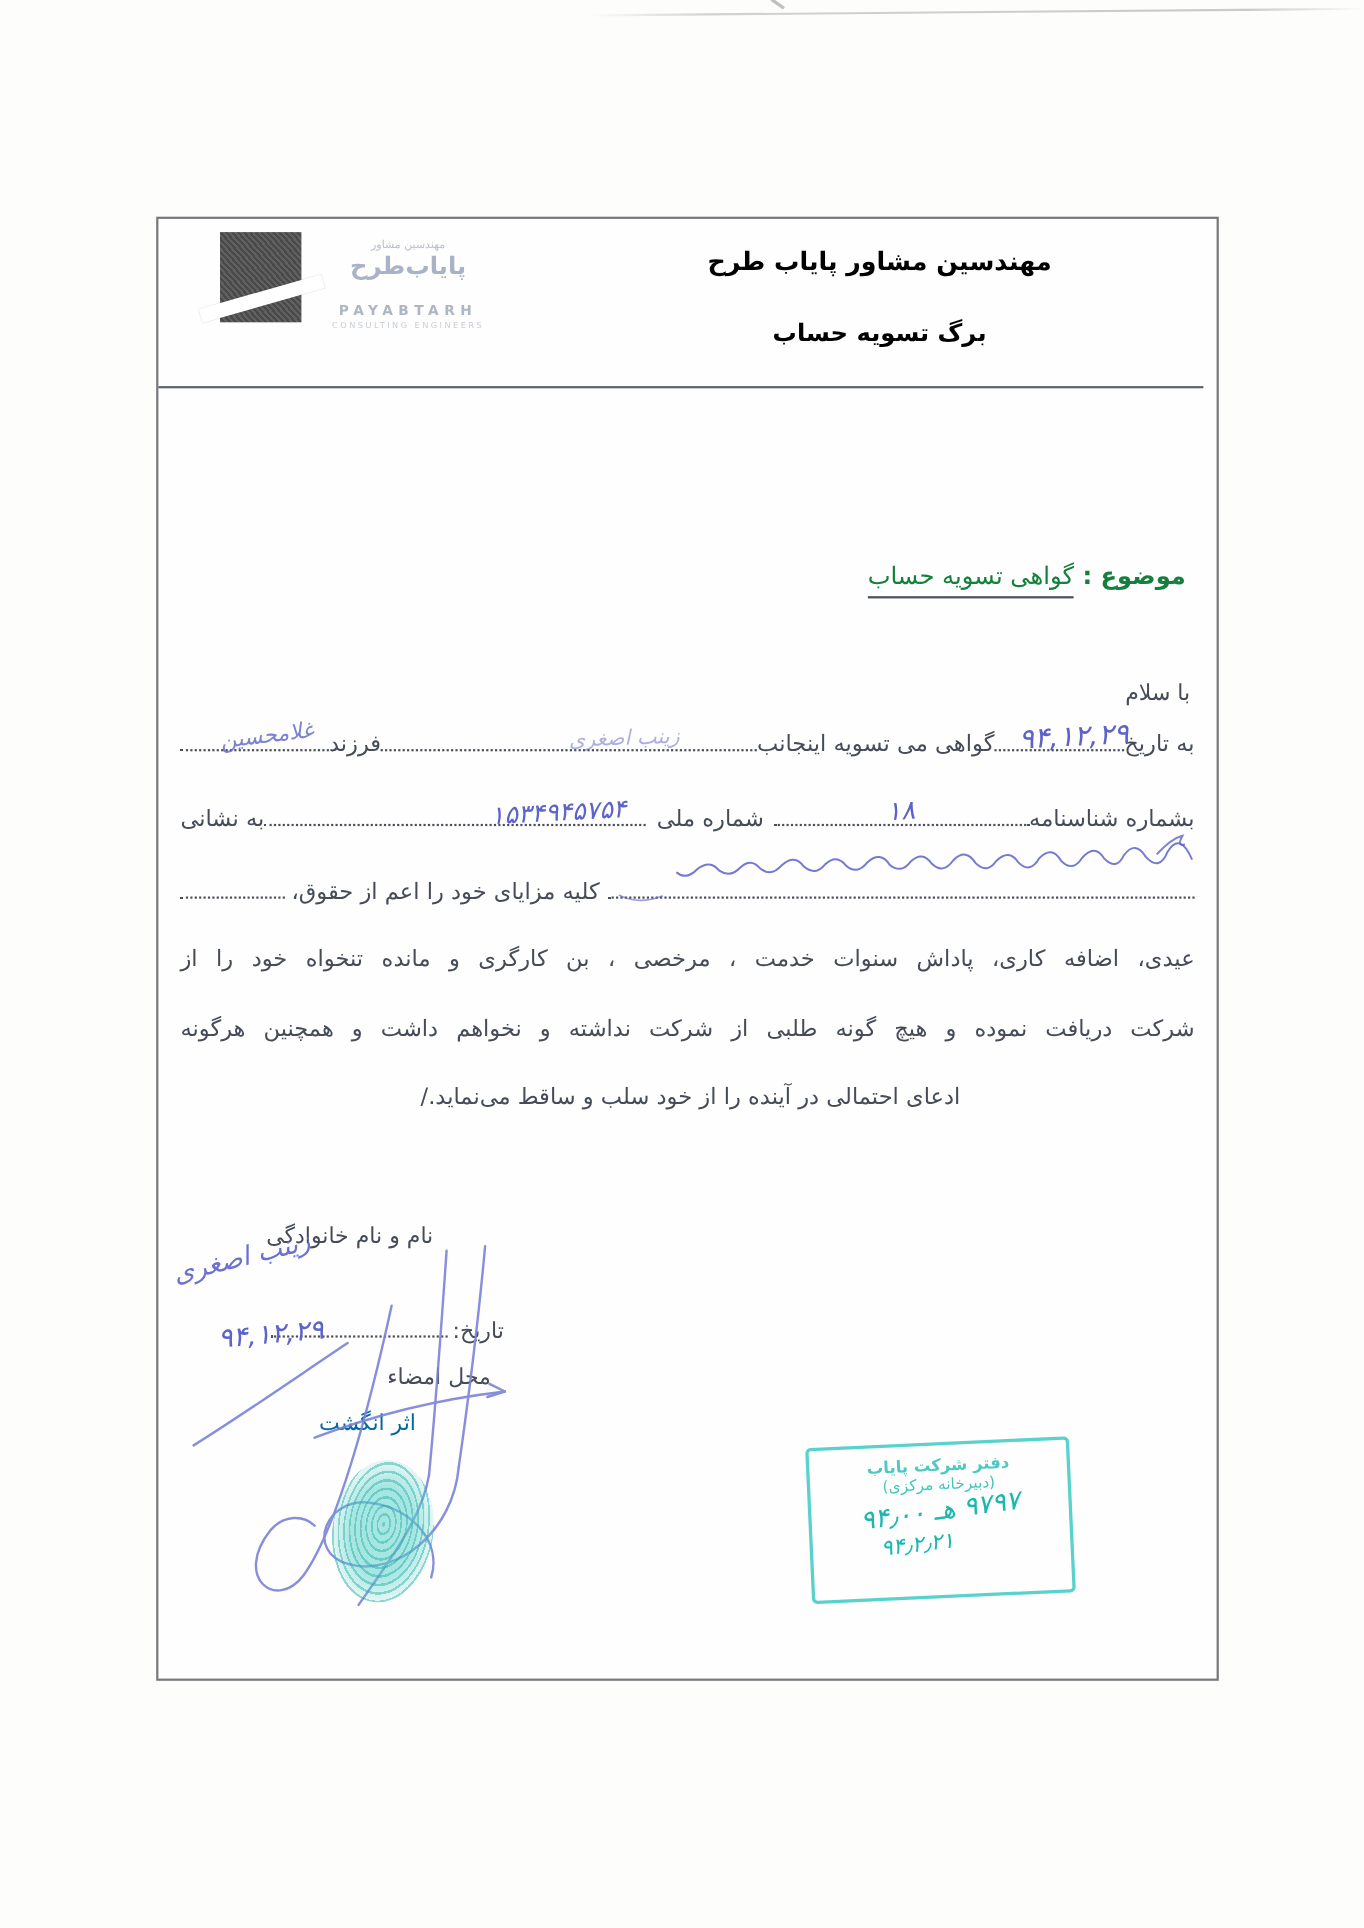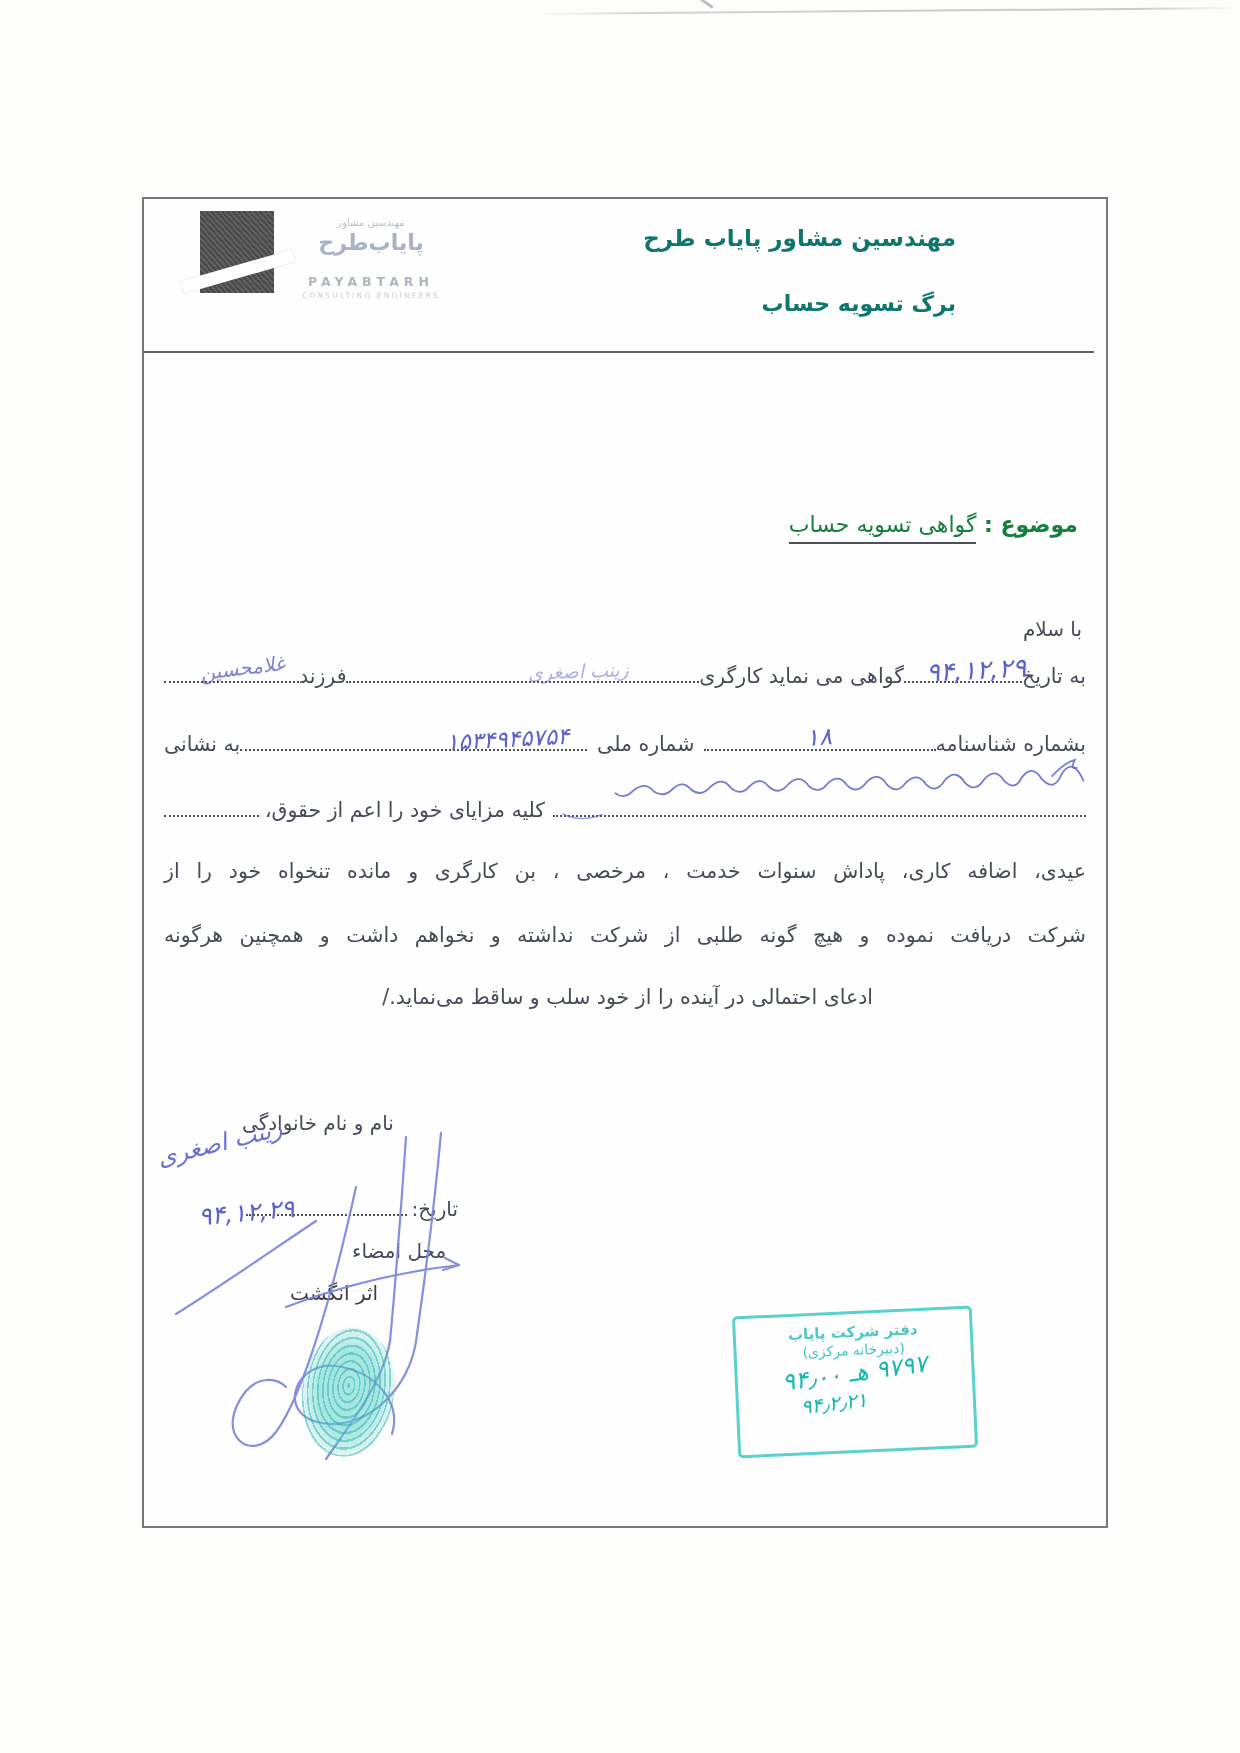--- a/index.html
+++ b/index.html
@@ -11,21 +11,21 @@
   .artifact-line{position:absolute; top:10px; left:538px; width:702px; height:2px;
     background:linear-gradient(90deg, transparent, #d2d2d2 15%, #c9c9c9 85%, transparent);
     transform:rotate(-0.5deg);}
   .artifact-speck{position:absolute; top:2px; left:700px; width:14px; height:3px; background:#bfbfbf; transform:rotate(35deg);}
 
   .frame{
     position:absolute; left:142px; top:197px; width:966px; height:1331px;
     border:2px solid #77777c; background:#fefefe; box-sizing:border-box;
   }
   .header{position:absolute; top:0; left:0; right:12px; height:152px; border-bottom:2px solid #5d6269;}
-  .header-titles{position:absolute; top:26px; right:138px; text-align:right; direction:rtl; color:#0f766e;}
+  .header-titles{position:absolute; top:26px; right:138px; text-align:center; direction:rtl; color:#000000;}
   .header-titles .t1{font-size:23px; font-weight:bold; letter-spacing:.5px;}
   .header-titles .t2{font-size:22px; font-weight:bold; margin-top:40px;}
 
   .logo{position:absolute; left:56px; top:10px; width:260px; height:110px;}
   .logo-square{position:absolute; left:0; top:2px; width:74px; height:82px; background:#4e4e4e;
     background-image:repeating-linear-gradient(48deg, rgba(255,255,255,.10) 0 2px, rgba(0,0,0,.06) 2px 4px);}
   .logo-stripe{position:absolute; left:-20px; top:56px; width:116px; height:13px; background:#ffffff;
     transform:rotate(-16deg); box-shadow:0 0 1px rgba(0,0,0,.25);}
   .logo-text{position:absolute; left:92px; top:8px; width:158px; text-align:center;}
   .lt-small{font-size:10px; direction:rtl; color:#b9c0cd;}
@@ -52,21 +52,21 @@
   .hw-faint{opacity:.5;}
 
   .waiver{position:absolute; top:786px; right:233px; direction:rtl; font-size:20.5px; color:#454c58; white-space:nowrap;}
 
   .sig-name-label{position:absolute; left:98px; top:912px; direction:rtl; font-size:20px; color:#454c58; letter-spacing:1px;}
   .sig-name-hw{position:absolute; left:12px; top:930px; font-size:24px; font-style:italic; color:#6b71d0; transform:rotate(-14deg);}
   .daterow{position:absolute; top:995px; left:102px; width:212px; display:flex; direction:rtl; align-items:flex-end; font-size:20px; color:#454c58;}
   .daterow .dots{flex:1 1 auto; margin-right:4px;}
   .daterow .hw{left:-48px; bottom:-6px; font-size:25px; transform:rotate(-5deg); letter-spacing:1px;}
   .sig-place-label{position:absolute; left:208px; top:1040px; direction:rtl; font-size:20px; color:#454c58;}
-  .finger-label{position:absolute; left:146px; top:1082px; direction:rtl; font-size:20px; color:#404040;}
+  .finger-label{position:absolute; left:146px; top:1082px; direction:rtl; font-size:20px; color:#0369a1;}
 
   .signature-svg{position:absolute; left:10px; top:930px; width:330px; height:340px; pointer-events:none;}
 
   .fingerprint{position:absolute; left:158px; top:1128px; width:92px; height:130px; border-radius:50%;
     transform:rotate(8deg);
     background:
       repeating-radial-gradient(ellipse at 50% 45%, rgba(38,172,164,.45) 0 1.5px, rgba(255,255,255,0) 1.5px 5px),
       radial-gradient(ellipse at center, rgba(92,210,202,.55) 0 45%, rgba(92,210,202,.28) 62%, rgba(92,210,202,.08) 76%, rgba(92,210,202,0) 82%);
   }
 
@@ -110,21 +110,21 @@
       <span class="lbl">موضوع : </span><span class="val">گواهی تسویه حساب</span>
     </div>
 
     <div class="salutation">با سلام</div>
 
     <div class="row" style="top:462px;">
       <span class="txt">به تاریخ</span>
       <span class="dots" style="width:118px;">
         <span class="hw" style="right:-4px; bottom:-4px; font-size:26px; transform:rotate(-3deg); letter-spacing:1px;">۹۴,۱۲,۲۹</span>
       </span>
-      <span class="txt">گواهی می نماید کارگری</span>
+      <span class="txt">گواهی می تسویه اینجانب</span>
       <span class="dots grow">
         <span class="hw hw-faint" style="right:70px; bottom:-1px; font-size:19px; transform:rotate(-2deg);">زینب اصغری</span>
       </span>
       <span class="txt">فرزند</span>
       <span class="dots" style="width:135px;">
         <span class="hw" style="right:14px; bottom:1px; font-size:20px; transform:rotate(-7deg); opacity:.8;">غلامحسین</span>
       </span>
     </div>
 
     <div class="row" style="top:530px;">

